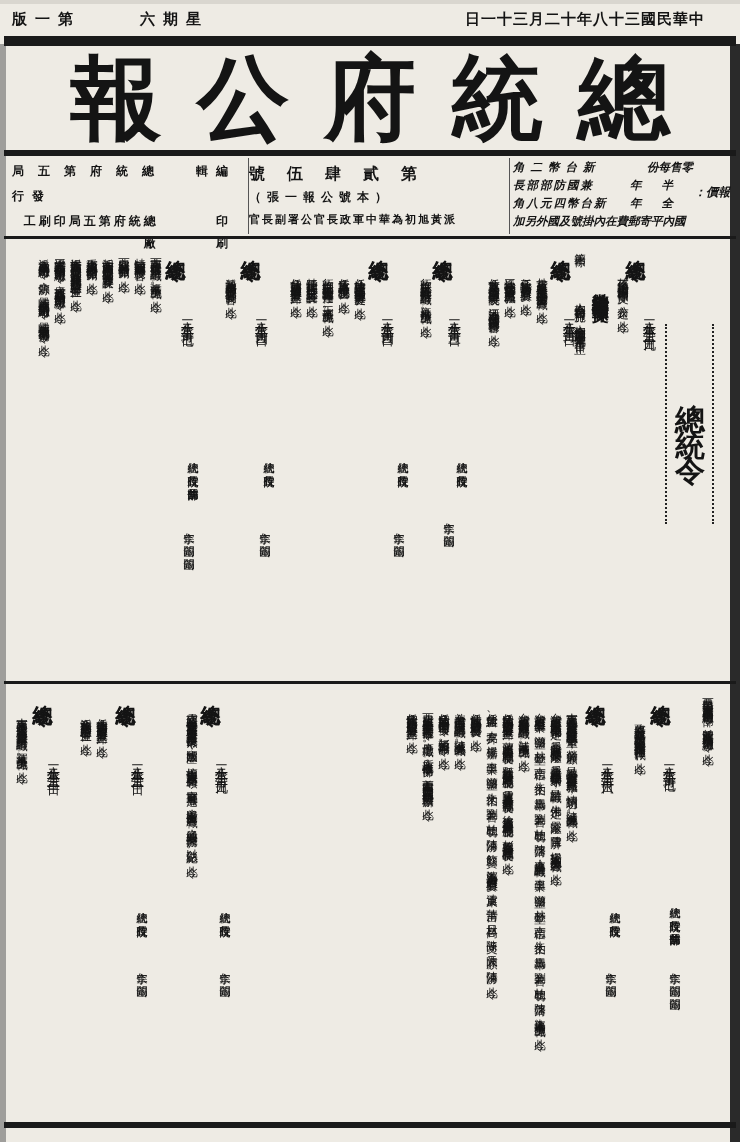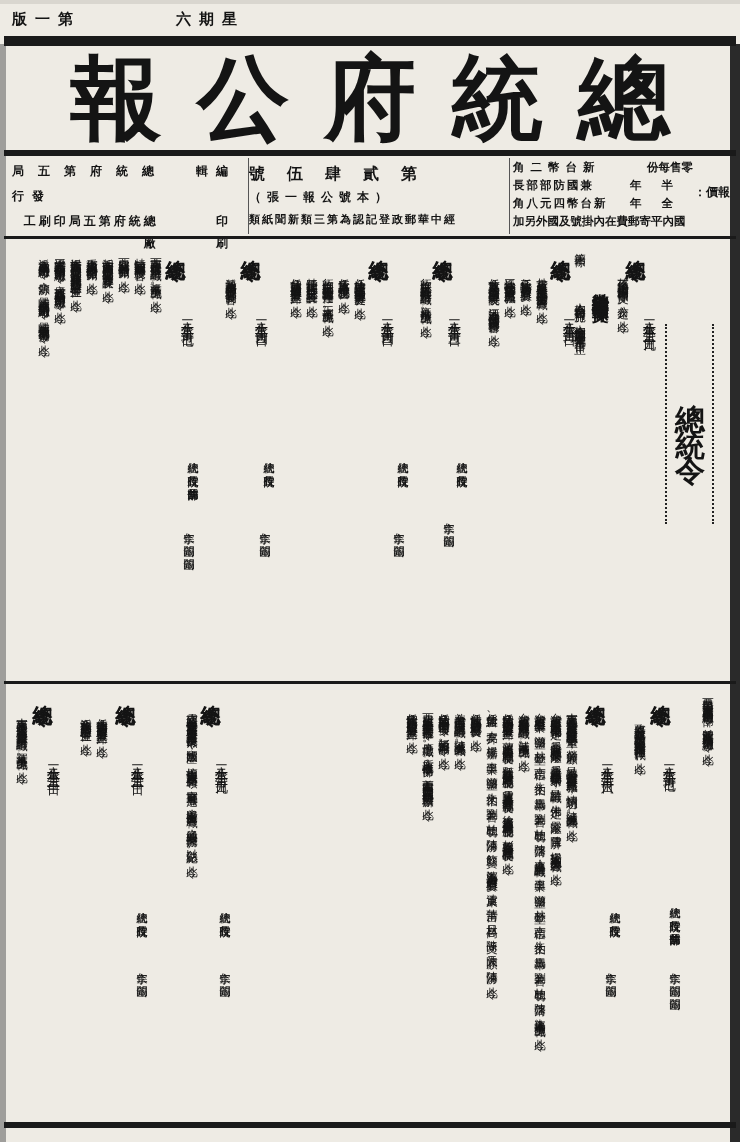--- a/index.html
+++ b/index.html
@@ -3,37 +3,37 @@
 <meta charset="utf-8">
 <style>
   html,body{margin:0;padding:0;}
   body{width:740px;height:1142px;background:#d9d6cf;font-family:"DejaVu Serif","Liberation Serif",serif;color:#141414;position:relative;overflow:hidden;}
   .page{position:absolute;left:0;top:4px;width:740px;height:1142px;background:#eeebe4;}
   .edge-r{position:absolute;right:0;top:40px;width:10px;height:1100px;background:#2a2a2a;}
   .edge-l{position:absolute;left:0;top:40px;width:6px;height:1100px;background:#6a6a6a;opacity:.6;}
   
   .topline{position:absolute;left:0;top:0;width:740px;height:30px;display:flex;align-items:center;font-weight:bold;font-size:15px;}
   .tl-page{position:absolute;left:12px;top:6px;letter-spacing:8px;}
-  .tl-week{position:absolute;left:140px;top:6px;letter-spacing:8px;margin-left:36px;}
+  .tl-week{position:absolute;left:140px;top:6px;letter-spacing:8px;}
   .tl-title{position:absolute;left:265px;top:2px;font-size:20px;letter-spacing:8px;}
   .tl-date{position:absolute;left:465px;top:6px;letter-spacing:1px;}
   .thickbar{position:absolute;left:4px;top:32px;width:732px;height:10px;background:#1a1a1a;}
   
   .masthead{position:absolute;left:40px;top:44px;width:660px;height:100px;display:flex;justify-content:space-between;align-items:center;padding:0 30px;box-sizing:border-box;}
   .masthead span{font-size:92px;font-weight:bold;line-height:1;letter-spacing:0;}
   .bar2{position:absolute;left:4px;top:146px;width:732px;height:6px;background:#1a1a1a;}
   
   .infoband{position:absolute;left:8px;top:154px;width:722px;height:76px;font-size:12px;font-weight:bold;}
   .ib-left{position:absolute;left:0;top:0;width:232px;height:76px;}
   .ib-left .row{display:flex;justify-content:space-between;height:22px;line-height:22px;margin-top:3px;padding:0 4px;font-family:Liberation Mono, monospace;}
   .ib-mid{position:absolute;left:240px;top:0;width:260px;height:76px;text-align:left;border-left:1px solid #555;border-right:1px solid #555;}
   .ib-mid .issue{font-size:16px;letter-spacing:22px;margin-top:6px;}
   .ib-mid .sub{font-size:12px;letter-spacing:6px;margin-top:4px;}
   .ib-mid .reg{font-size:11px;letter-spacing:2px;margin-top:6px;}
-  .ib-right{position:absolute;left:505px;top:0;width:217px;height:76px;}
+  .ib-right{position:absolute;left:505px;top:0;width:217px;height:76px;font-style:italic;}
   .ib-right .rows{position:absolute;left:0;top:0;width:180px;}
   .ib-right .row{height:18px;line-height:18px;font-size:11.5px;display:flex;justify-content:space-between;}
   .ib-right .lbl{position:absolute;right:0;top:26px;font-size:12px;}
   .bar3{position:absolute;left:4px;top:232px;width:732px;height:3px;background:#1a1a1a;}
   .midbar{position:absolute;left:4px;top:677px;width:732px;height:3px;background:#1a1a1a;}
   .botbar{position:absolute;left:4px;top:1118px;width:732px;height:6px;background:#1a1a1a;}
   .head{writing-mode:vertical-rl;text-orientation:upright;position:absolute;font-size:20px;font-weight:bold;letter-spacing:1px;line-height:22px;}
   .date{writing-mode:vertical-rl;text-orientation:upright;position:absolute;font-size:13px;letter-spacing:2px;}
   .body{writing-mode:vertical-rl;text-orientation:upright;position:absolute;font-size:11.5px;line-height:16px;letter-spacing:1px;}
   .body p{margin:0;}
@@ -46,20 +46,21 @@
 </head>
 <body>
 
 <div class="page">
   <div class="edge-l"></div>
   <div class="edge-r"></div>
 
   <div class="topline">
     <span class="tl-page" style="direction:rtl;unicode-bidi:bidi-override;">第一版</span>
     <span class="tl-week" style="direction:rtl;unicode-bidi:bidi-override;">星期六</span>
+    <span class="tl-date" style="direction:rtl;unicode-bidi:bidi-override;">中華民國三十八年十二月三十一日</span>
   </div>
   <div class="thickbar"></div>
 
   <div class="masthead">
     <span>報</span>
     <span>公</span>
     <span>府</span>
     <span>統</span>
     <span>總</span>
   </div>
@@ -75,21 +76,21 @@
         <span style="direction:rtl;unicode-bidi:bidi-override;letter-spacing:8px;">發行</span>
       </div>
       <div class="row">
         <span style="direction:rtl;unicode-bidi:bidi-override;letter-spacing:3px;">總統府第五局印刷工廠</span>
         <span style="direction:rtl;unicode-bidi:bidi-override;letter-spacing:8px;margin-left:38px;">印刷</span>
       </div>
     </div>
     <div class="ib-mid">
       <div class="issue" style="direction:rtl;unicode-bidi:bidi-override;">第貳肆伍號</div>
       <div class="sub" style="direction:rtl;unicode-bidi:bidi-override;">（本號公報一張）</div>
-      <div class="reg" style="direction:rtl;unicode-bidi:bidi-override;">經中華郵政登記認為第三類新聞紙類</div>
+      <div class="reg" style="direction:rtl;unicode-bidi:bidi-override;">派黃旭初為華中軍政長官公署副長官</div>
     </div>
     <div class="ib-right">
       <div class="rows">
         <div class="row">
           <span style="direction:rtl;unicode-bidi:bidi-override;letter-spacing:6px;">新台幣二角</span>
           <span style="direction:rtl;unicode-bidi:bidi-override;">零售每份</span>
         </div>
         <div class="row">
           <span style="direction:rtl;unicode-bidi:bidi-override;letter-spacing:2px;">兼國防部部長</span>
           <span style="direction:rtl;unicode-bidi:bidi-override;letter-spacing:20px;">半年</span>

